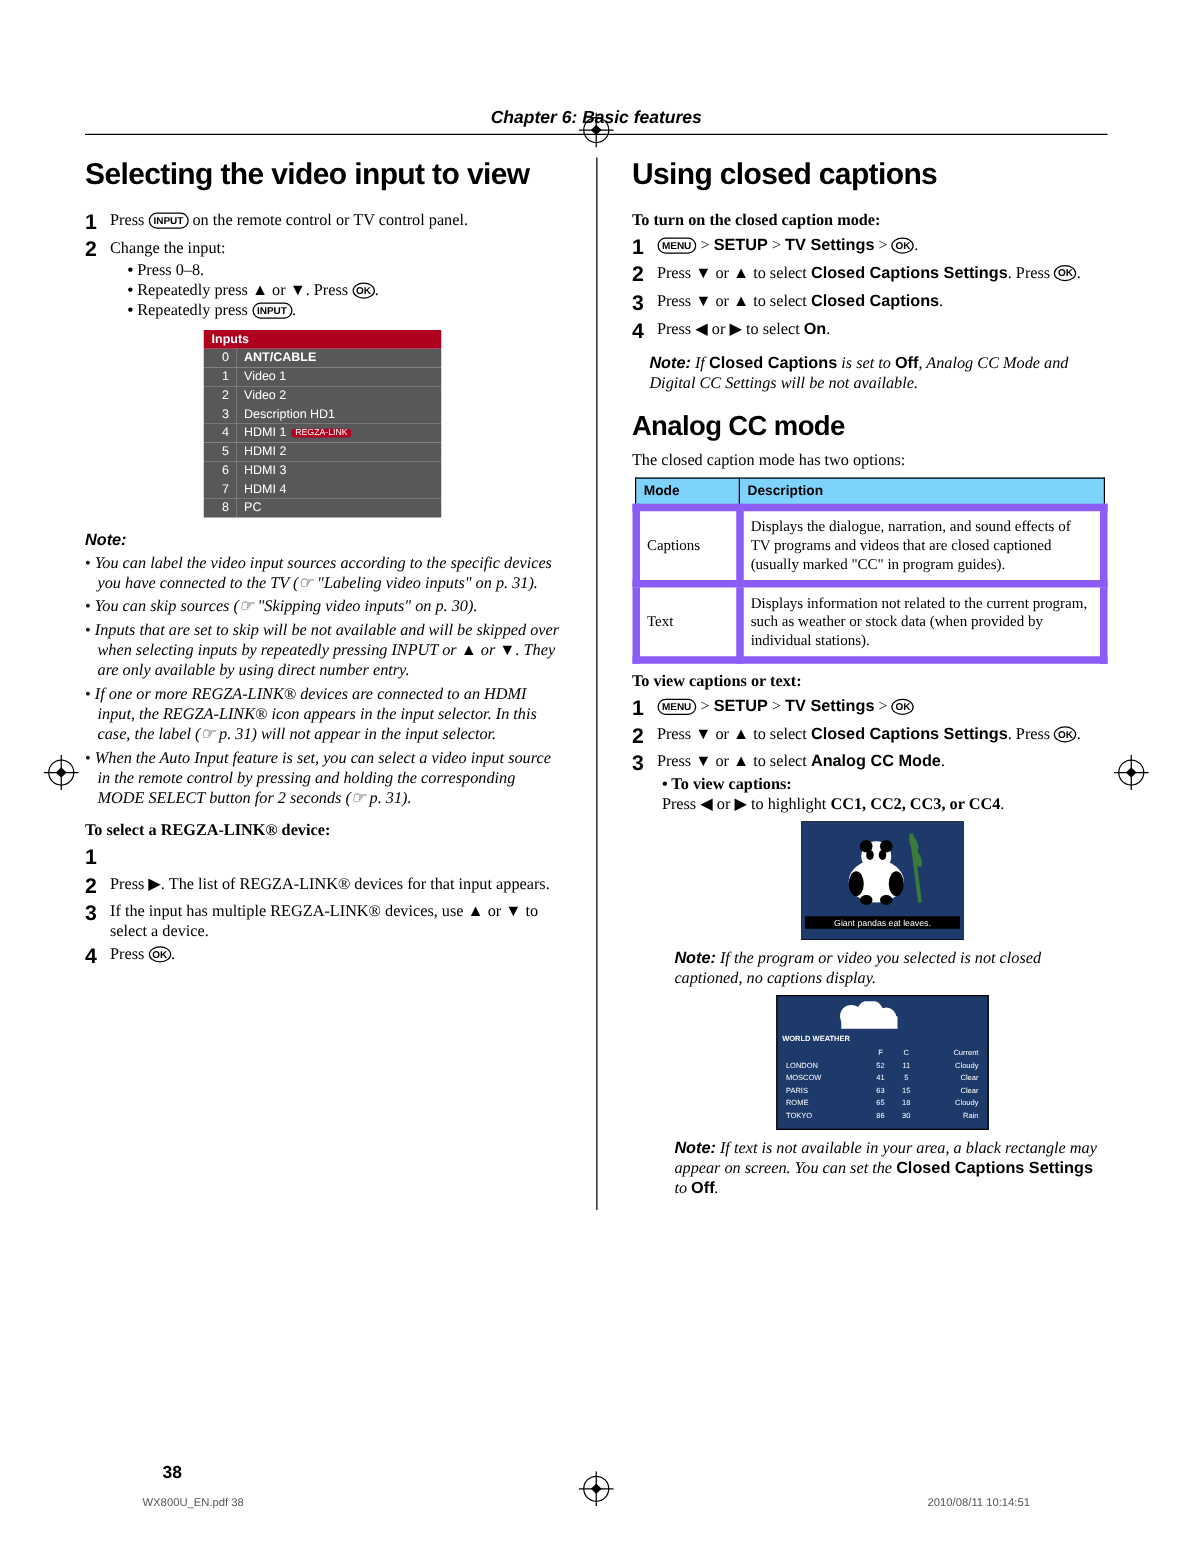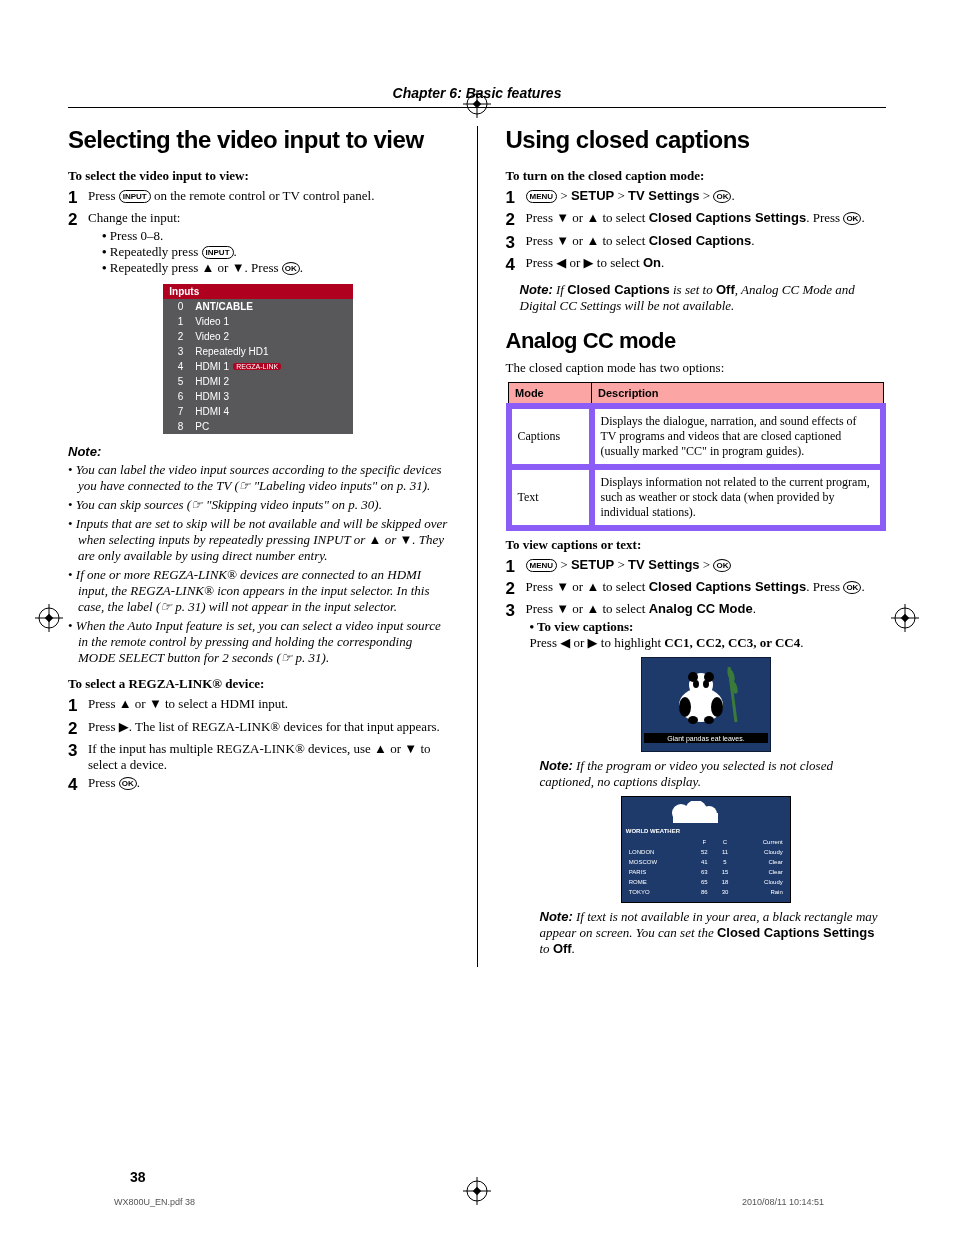--- a/index.html
+++ b/index.html
@@ -115,21 +115,21 @@
   ul.notes li::before{content:"• "; font-style:normal}
   .note-inline{font-style:italic; margin:6px 0 6px 14px}
   .note-inline .nb{font-family:Arial,sans-serif; font-weight:bold}
   .sans-b{font-family:Arial,sans-serif; font-weight:bold; font-style:normal}
   table.mode{
     width:100%;
     border-collapse:collapse;
     margin:6px 0;
   }
   table.mode th{
-    background:#fca5a5;
+    background:#7dd3fc;
     font-family:Arial,sans-serif;
     font-weight:bold;
     font-size:11px;
     text-align:left;
     padding:4px 6px;
     border:1px solid #000;
   }
   table.mode td{
     border:6px solid #8b5cf6;
     padding:5px 6px;
@@ -192,34 +192,33 @@
       </svg>
   </div>
 
   <div class="chapter">Chapter 6: Basic features</div>
   <hr class="sep">
 
   <div class="columns">
 
     <div class="col">
       <h1>Selecting the video input to view</h1>
-      <p class="lead">To select the video input to view:</p>
       <ol class="steps">
         <li>
             <span class="num">1</span>
           <span class="body"><span>Press </span><span class="glyph">INPUT</span><span> on the remote control or TV control panel.</span></span>
         </li>
         <li>
             <span class="num">2</span>
           <span class="body">
             <span>Change the input:</span>
             <ul class="sub">
               <li>Press 0–8.</li>
+              <li><span>Repeatedly press ▲ or ▼. Press </span><span class="glyph oval">OK</span><span>.</span></li>
               <li><span>Repeatedly press </span><span class="glyph">INPUT</span><span>.</span></li>
-              <li><span>Repeatedly press ▲ or ▼. Press </span><span class="glyph oval">OK</span><span>.</span></li>
             </ul>
           </span>
         </li>
       </ol>
 
       <table class="inputs-table">
         <tbody>
             <tr class="hdr">
               <td colspan="2">Inputs</td>
             </tr>
@@ -230,21 +229,21 @@
         <tr class="row">
               <td class="num">1</td>
               <td>Video 1</td>
             </tr>
         <tr class="row">
               <td class="num">2</td>
               <td>Video 2</td>
             </tr>
         <tr class="row">
               <td class="num">3</td>
-              <td>Repeatedly HD1</td>
+              <td>Description HD1</td>
             </tr>
         <tr class="row">
               <td class="num">4</td>
               <td><span>HDMI 1</span><span class="badge">REGZA-LINK</span></td>
             </tr>
         <tr class="row">
               <td class="num">5</td>
               <td>HDMI 2</td>
             </tr>
         <tr class="row">
@@ -268,21 +267,20 @@
         <li>You can skip sources (☞ "Skipping video inputs" on p. 30).</li>
         <li>Inputs that are set to skip will be not available and will be skipped over when selecting inputs by repeatedly pressing INPUT or ▲ or ▼. They are only available by using direct number entry.</li>
         <li>If one or more REGZA-LINK® devices are connected to an HDMI input, the REGZA-LINK® icon appears in the input selector. In this case, the label (☞ p. 31) will not appear in the input selector.</li>
         <li>When the Auto Input feature is set, you can select a video input source in the remote control by pressing and holding the corresponding MODE SELECT button for 2 seconds (☞ p. 31).</li>
       </ul>
 
       <p class="lead" style="margin-top:10px">To select a REGZA-LINK® device:</p>
       <ol class="steps">
         <li>
             <span class="num">1</span>
-            <span class="body">Press ▲ or ▼ to select a HDMI input.</span>
           </li>
         <li>
             <span class="num">2</span>
             <span class="body">Press ▶. The list of REGZA-LINK® devices for that input appears.</span>
           </li>
         <li>
             <span class="num">3</span>
             <span class="body">If the input has multiple REGZA-LINK® devices, use ▲ or ▼ to select a device.</span>
           </li>
         <li>

